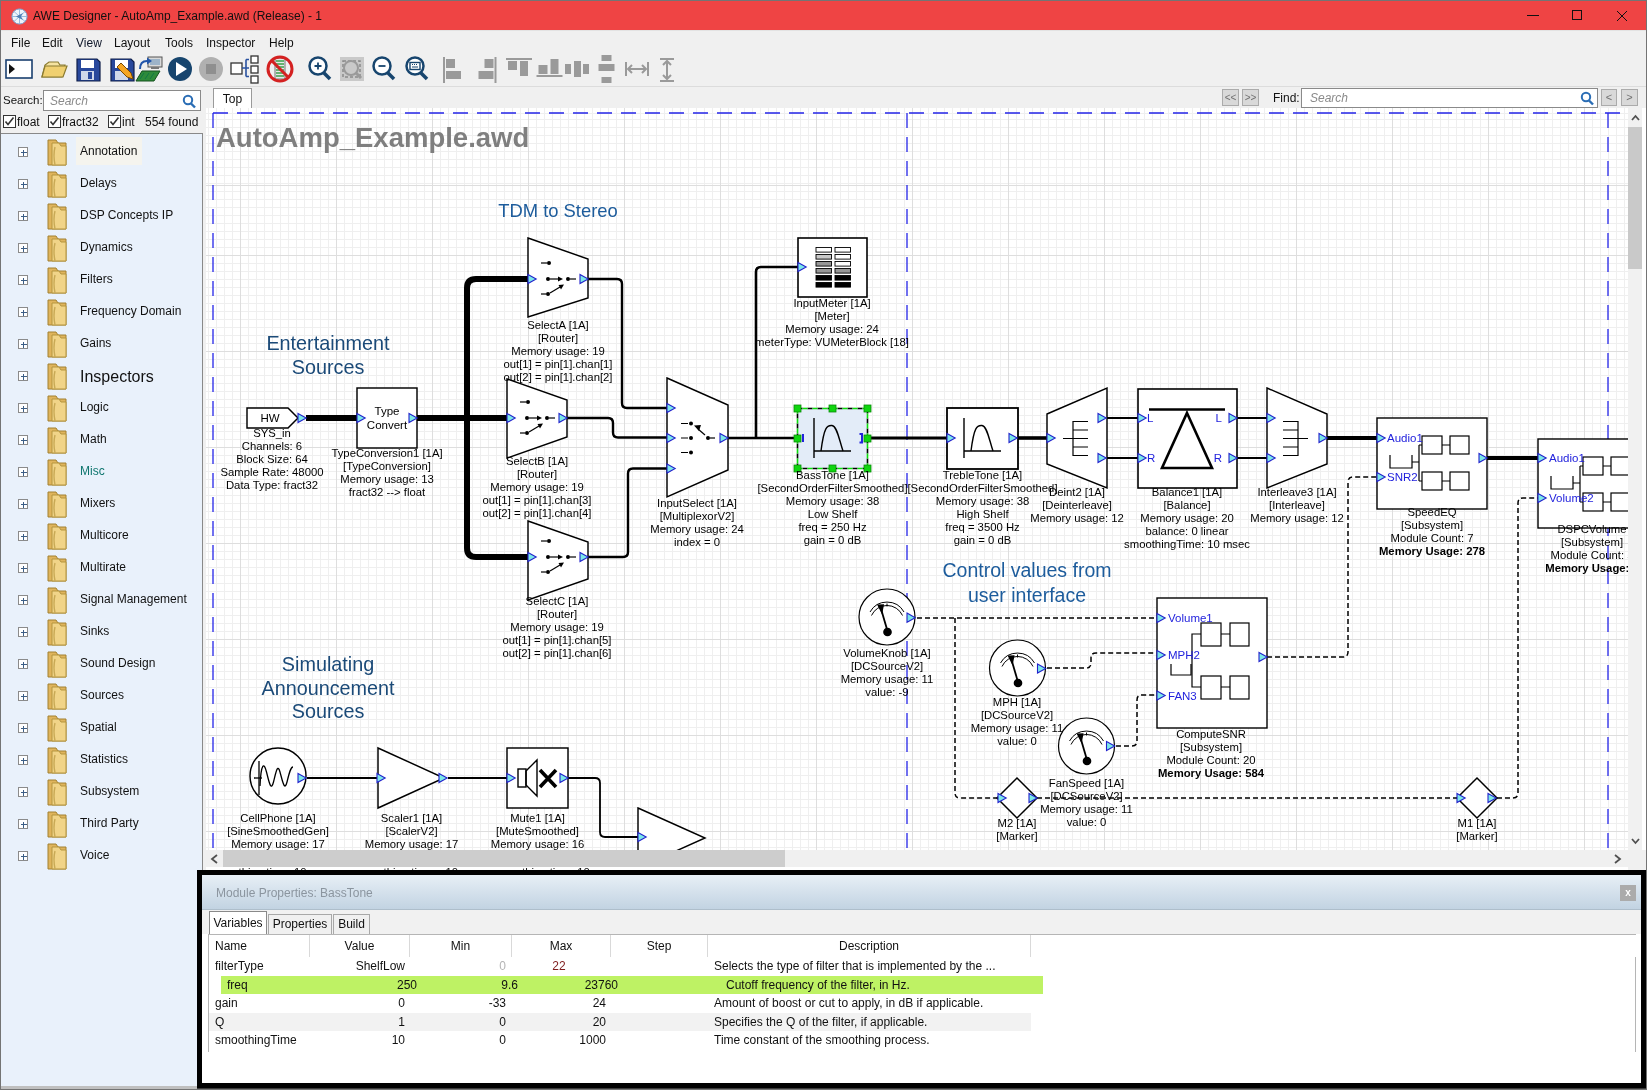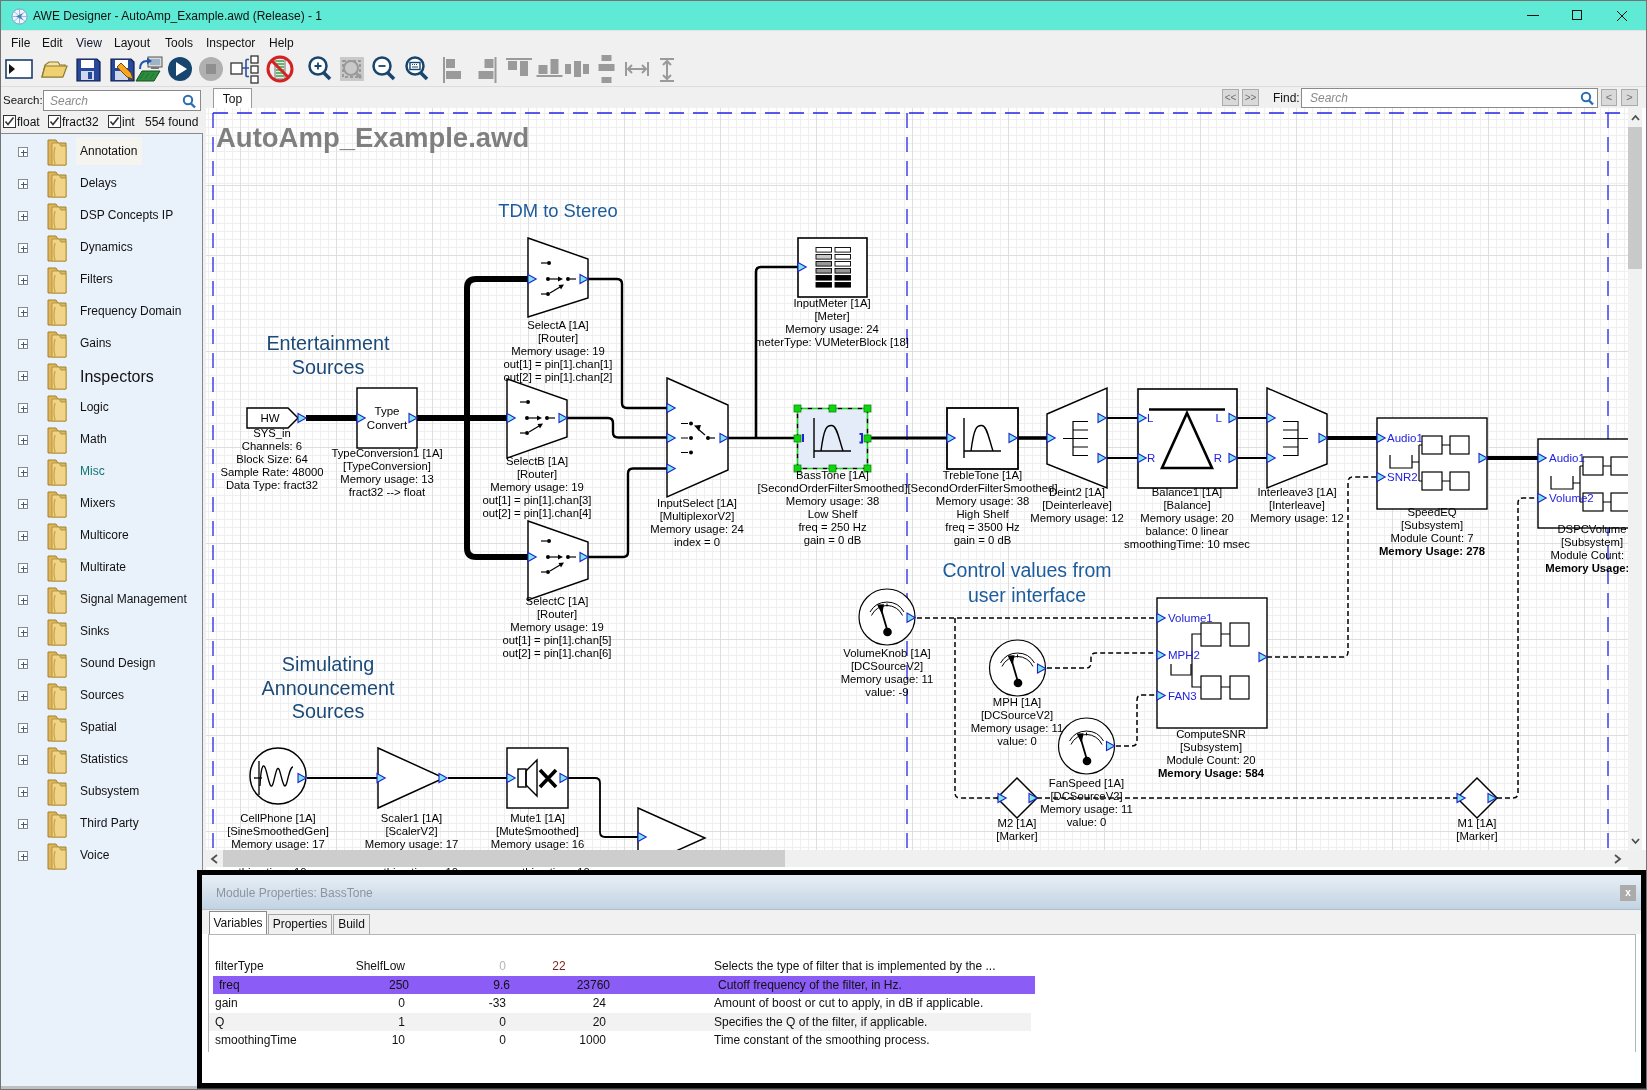--- a/index.html
+++ b/index.html
@@ -1,19 +1,19 @@
 <!DOCTYPE html>
 <html><head><meta charset="utf-8">
 <style>
 *{margin:0;padding:0;box-sizing:border-box}
 html,body{width:1647px;height:1090px;overflow:hidden}
 body{font-family:"Liberation Sans",sans-serif;background:#f0f0f0;position:relative;border:1px solid #747474}
 .abs{position:absolute}
 </style></head><body>
-<div class="abs" style="left:0;top:0;width:1647px;height:30px;background:#5eead4;border-bottom:1px solid #e3e3e3">
+<div class="abs" style="left:0;top:0;width:1647px;height:30px;background:#ef4444;border-bottom:1px solid #e3e3e3">
 <svg class="abs" style="left:10px;top:7px" width="17" height="17" viewBox="0 0 17 17">
       <circle cx="8.5" cy="8.5" r="7.6" fill="#eef4fb" stroke="#7aa3cf" stroke-width="1"></circle>
       <path d="M8.5 1 L8.5 16 M1 8.5 L16 8.5 M3 3.5 L14 13.5 M3 13.5 L14 3.5" stroke="#8fb4da" stroke-width="0.9" fill="none"></path>
       <path d="M5 8.5 L12 5 L10 8.5 L12 12 Z" fill="#4d7fb5"></path>
     </svg>
 <div class="abs" style="left:32px;top:8px;font-size:12px;color:#111">AWE Designer - AutoAmp_Example.awd (Release) - 1</div>
 <div class="abs" style="left:1526px;top:14px;width:12px;height:1px;background:#111"></div>
 <div class="abs" style="left:1571px;top:9px;width:10px;height:10px;border:1px solid #111"></div>
 <svg class="abs" style="left:1615px;top:9px" width="12" height="12">
       <path d="M1,1 L11,11 M1,11 L11,1" stroke="#111" stroke-width="1"></path>
@@ -792,28 +792,36 @@
 <div class="abs" style="left:0;top:0;width:1439px;height:35px;background:linear-gradient(180deg,#e7eff6 0%,#c2d3e2 100%);border-bottom:1px solid #aebecb">
 <div class="abs" style="left:14px;top:11px;font-size:12px;color:#8b959f">Module Properties: BassTone</div>
 <div class="abs" style="left:1418px;top:10px;width:16px;height:16px;background:#ababab;color:#fff;font-size:10px;font-weight:bold;text-align:center;line-height:15px">x</div>
 </div>
 <div class="abs" style="left:0;top:35px;width:1439px;height:24px;background:#f1f1f1">
 <div class="abs" style="left:7px;top:1px;width:58px;height:23px;background:#fff;border:1px solid #898989;border-bottom:none;font-size:12px;color:#111;text-align:center;padding-top:4px">Variables</div>
 <div class="abs" style="left:66px;top:4px;width:64px;height:20px;background:#f0f0f0;border:1px solid #a8a8a8;border-bottom:none;font-size:12px;color:#111;text-align:center;padding-top:2px">Properties</div>
 <div class="abs" style="left:131px;top:4px;width:37px;height:20px;background:#f0f0f0;border:1px solid #a8a8a8;border-bottom:none;font-size:12px;color:#111;text-align:center;padding-top:2px">Build</div>
 </div>
 <div class="abs" style="left:6px;top:59px;width:1428px;height:118px;background:#fff;border:1px solid #b5b5b5;border-bottom:none;font-size:12px;color:#111">
+<div class="abs" style="left:0;top:0;width:1428px;height:22px;background:#fff">
+<div class="abs" style="left:0px;top:0;width:101px;height:22px;border-right:1px solid #d9d9d9;text-align:left;padding:4px 6px 0 6px">Name</div>
+<div class="abs" style="left:101px;top:0;width:100px;height:22px;border-right:1px solid #d9d9d9;text-align:center;padding:4px 6px 0 6px">Value</div>
+<div class="abs" style="left:201px;top:0;width:102px;height:22px;border-right:1px solid #d9d9d9;text-align:center;padding:4px 6px 0 6px">Min</div>
+<div class="abs" style="left:303px;top:0;width:99px;height:22px;border-right:1px solid #d9d9d9;text-align:center;padding:4px 6px 0 6px">Max</div>
+<div class="abs" style="left:402px;top:0;width:97px;height:22px;border-right:1px solid #d9d9d9;text-align:center;padding:4px 6px 0 6px">Step</div>
+<div class="abs" style="left:499px;top:0;width:323px;height:22px;border-right:1px solid #d9d9d9;text-align:center;padding:4px 6px 0 6px">Description</div>
+</div>
 <div class="abs" style="left:0;top:22.0px;width:822px;height:18.5px;background:#fff">
 <div class="abs" style="left:6px;top:2px">filterType</div>
 <div class="abs" style="left:101px;top:2px;width:95px;text-align:right">ShelfLow</div>
 <div class="abs" style="left:201px;top:2px;width:96px;text-align:right;color:#b4b4b4">0</div>
 <div class="abs" style="left:303px;top:2px;width:94px;text-align:center;color:#7f1d1d">22</div>
 <div class="abs" style="left:505px;top:2px">Selects the type of filter that is implemented by the ...</div>
 </div>
-<div class="abs" style="left:4px;top:40.5px;width:822px;height:18.5px;background:#8b5cf6">
+<div class="abs" style="left:12px;top:40.5px;width:822px;height:18.5px;background:#bef264">
 <div class="abs" style="left:6px;top:2px">freq</div>
 <div class="abs" style="left:101px;top:2px;width:95px;text-align:right">250</div>
 <div class="abs" style="left:201px;top:2px;width:96px;text-align:right;color:#111">9.6</div>
 <div class="abs" style="left:303px;top:2px;width:94px;text-align:right;color:#111">23760</div>
 <div class="abs" style="left:505px;top:2px">Cutoff frequency of the filter, in Hz.</div>
 </div>
 <div class="abs" style="left:0;top:59.0px;width:822px;height:18.5px;background:#fff">
 <div class="abs" style="left:6px;top:2px">gain</div>
 <div class="abs" style="left:101px;top:2px;width:95px;text-align:right">0</div>
 <div class="abs" style="left:201px;top:2px;width:96px;text-align:right;color:#111">-33</div>

